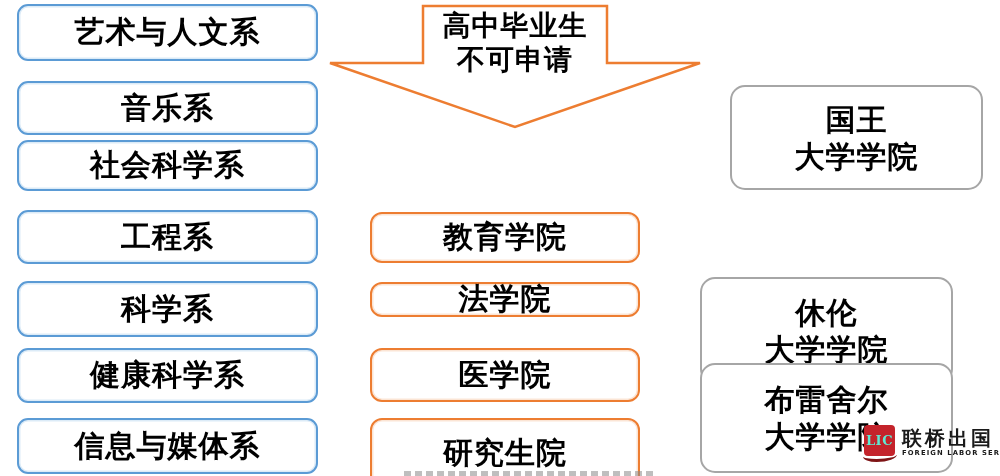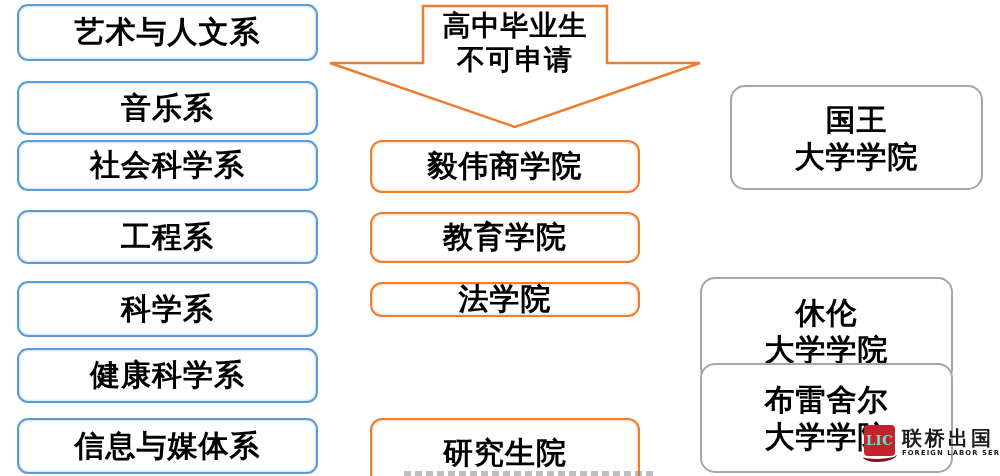--- a/index.html
+++ b/index.html
@@ -134,28 +134,28 @@
     </div>
 
   <svg class="arrow-svg" viewBox="0 0 380 132" xmlns="http://www.w3.org/2000/svg">
     <polygon points="98,6 282,6 282,63 375,63 190,127 5,63 98,63" fill="#ffffff" stroke="#ED7D31" stroke-width="2.5" stroke-linejoin="miter"></polygon>
   </svg>
   <div class="arrow-text">
     <div>高中毕业生</div>
     <div>不可申请</div>
   </div>
 
-  <div class="box orange mc m1">
-      <span>毅伟商学院</span>
-    </div>
   <div class="box orange mc m2">
       <span>教育学院</span>
     </div>
   <div class="box orange mc m3">
       <span>法学院</span>
+    </div>
+  <div class="box orange mc m4">
+      <span>医学院</span>
     </div>
   <div class="box orange mc m5">
       <span>研究生院</span>
     </div>
 
   <div class="box gray rc r1">
     <span>国王</span>
     <span>大学学院</span>
   </div>
   <div class="box gray rc r2">

